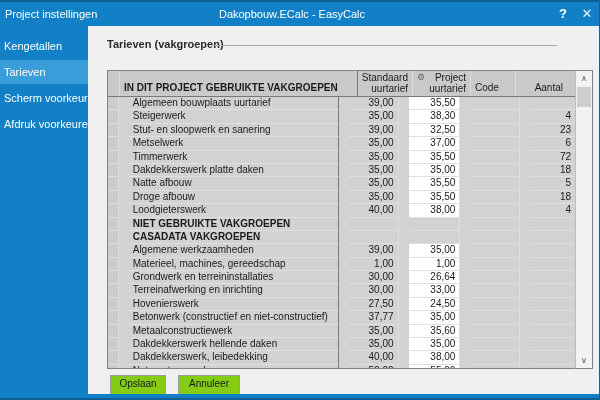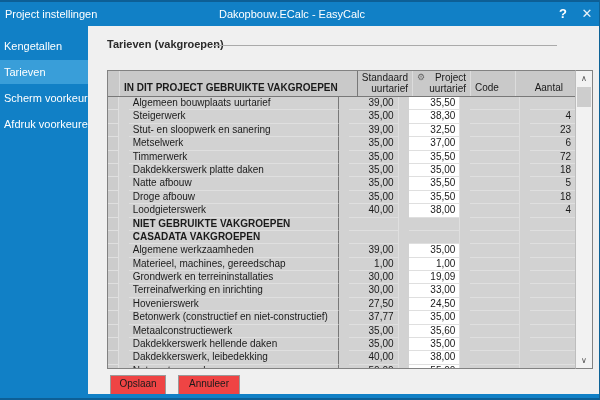--- a/index.html
+++ b/index.html
@@ -58,21 +58,21 @@
   .c0 { width:12px; background:#cccccc; }
   .c1 { width:238px; padding-left:4px; border-right:1px solid #787878; }
   .c2 { width:55px; text-align:right; padding-right:4px; }
   .c3 { width:58px; text-align:right; padding-right:4px; background:#ffffff; }
   .c4 { width:55px; padding-left:4px; }
   .c5 { width:51px; text-align:right; padding-right:4px; border-right:none; }
   .grid-row.section .c1 { font-weight:bold; }
   .grid-row.section .c3 { background:transparent; }
 
   
-  .btn { position:absolute; top:349px; height:20px; background:#ef4444; border:1px solid #9a9a9a;
+  .btn { position:absolute; top:349px; height:20px; background:#84cc16; border:1px solid #9a9a9a;
          font-size:10px; color:#1a1a1a; text-align:center; line-height:16px; cursor:pointer; }
   .btn-save { left:22px; width:56px; }
   .btn-cancel { left:90px; width:62px; }
 
   
   .bottombar { position:absolute; left:0; right:0; bottom:0; height:6px; background:#1180c6;
                border-bottom:2px solid #0d5f96; }
 </style>
 </head>
 <body>
@@ -211,21 +211,21 @@
     <div class="cell c1">Materieel, machines, gereedschap</div>
     <div class="cell c2">1,00</div>
     <div class="cell c3">1,00</div>
     <div class="cell c4"></div>
     <div class="cell c5"></div>
   </div>
           <div class="grid-row">
     <div class="cell c0"></div>
     <div class="cell c1">Grondwerk en terreininstallaties</div>
     <div class="cell c2">30,00</div>
-    <div class="cell c3">19,09</div>
+    <div class="cell c3">26,64</div>
     <div class="cell c4"></div>
     <div class="cell c5"></div>
   </div>
           <div class="grid-row">
     <div class="cell c0"></div>
     <div class="cell c1">Terreinafwerking en inrichting</div>
     <div class="cell c2">30,00</div>
     <div class="cell c3">33,00</div>
     <div class="cell c4"></div>
     <div class="cell c5"></div>

